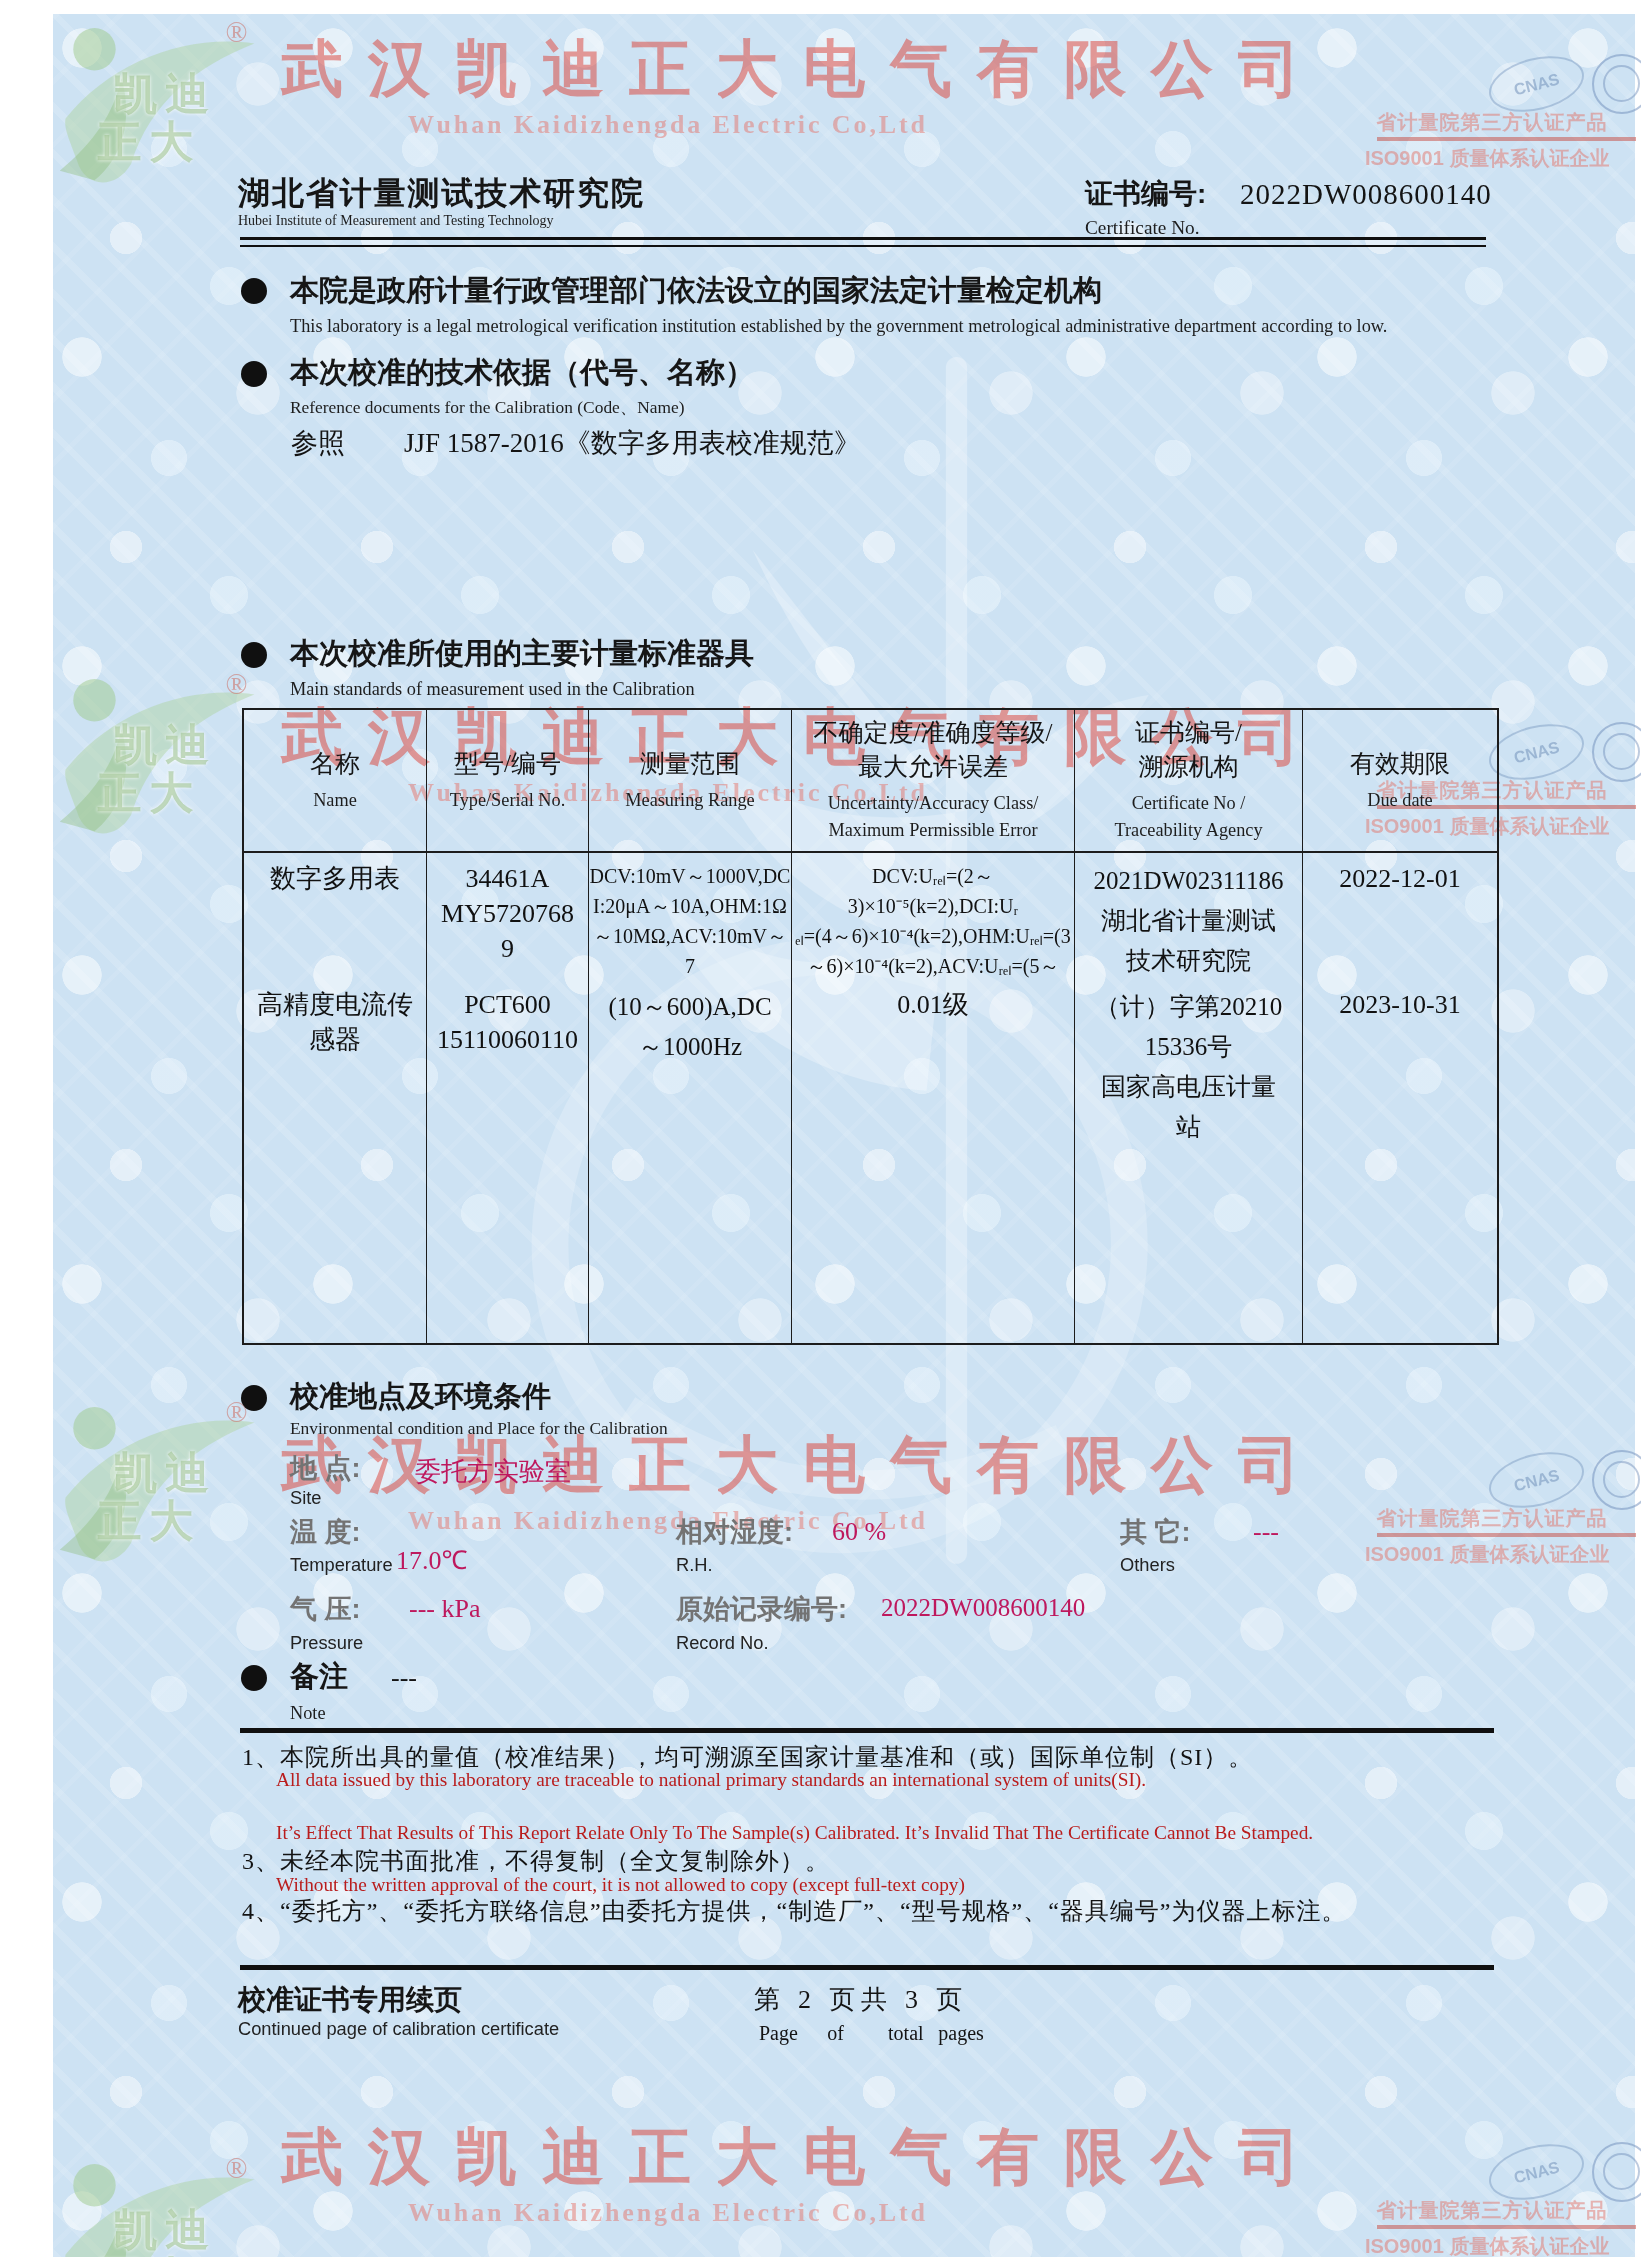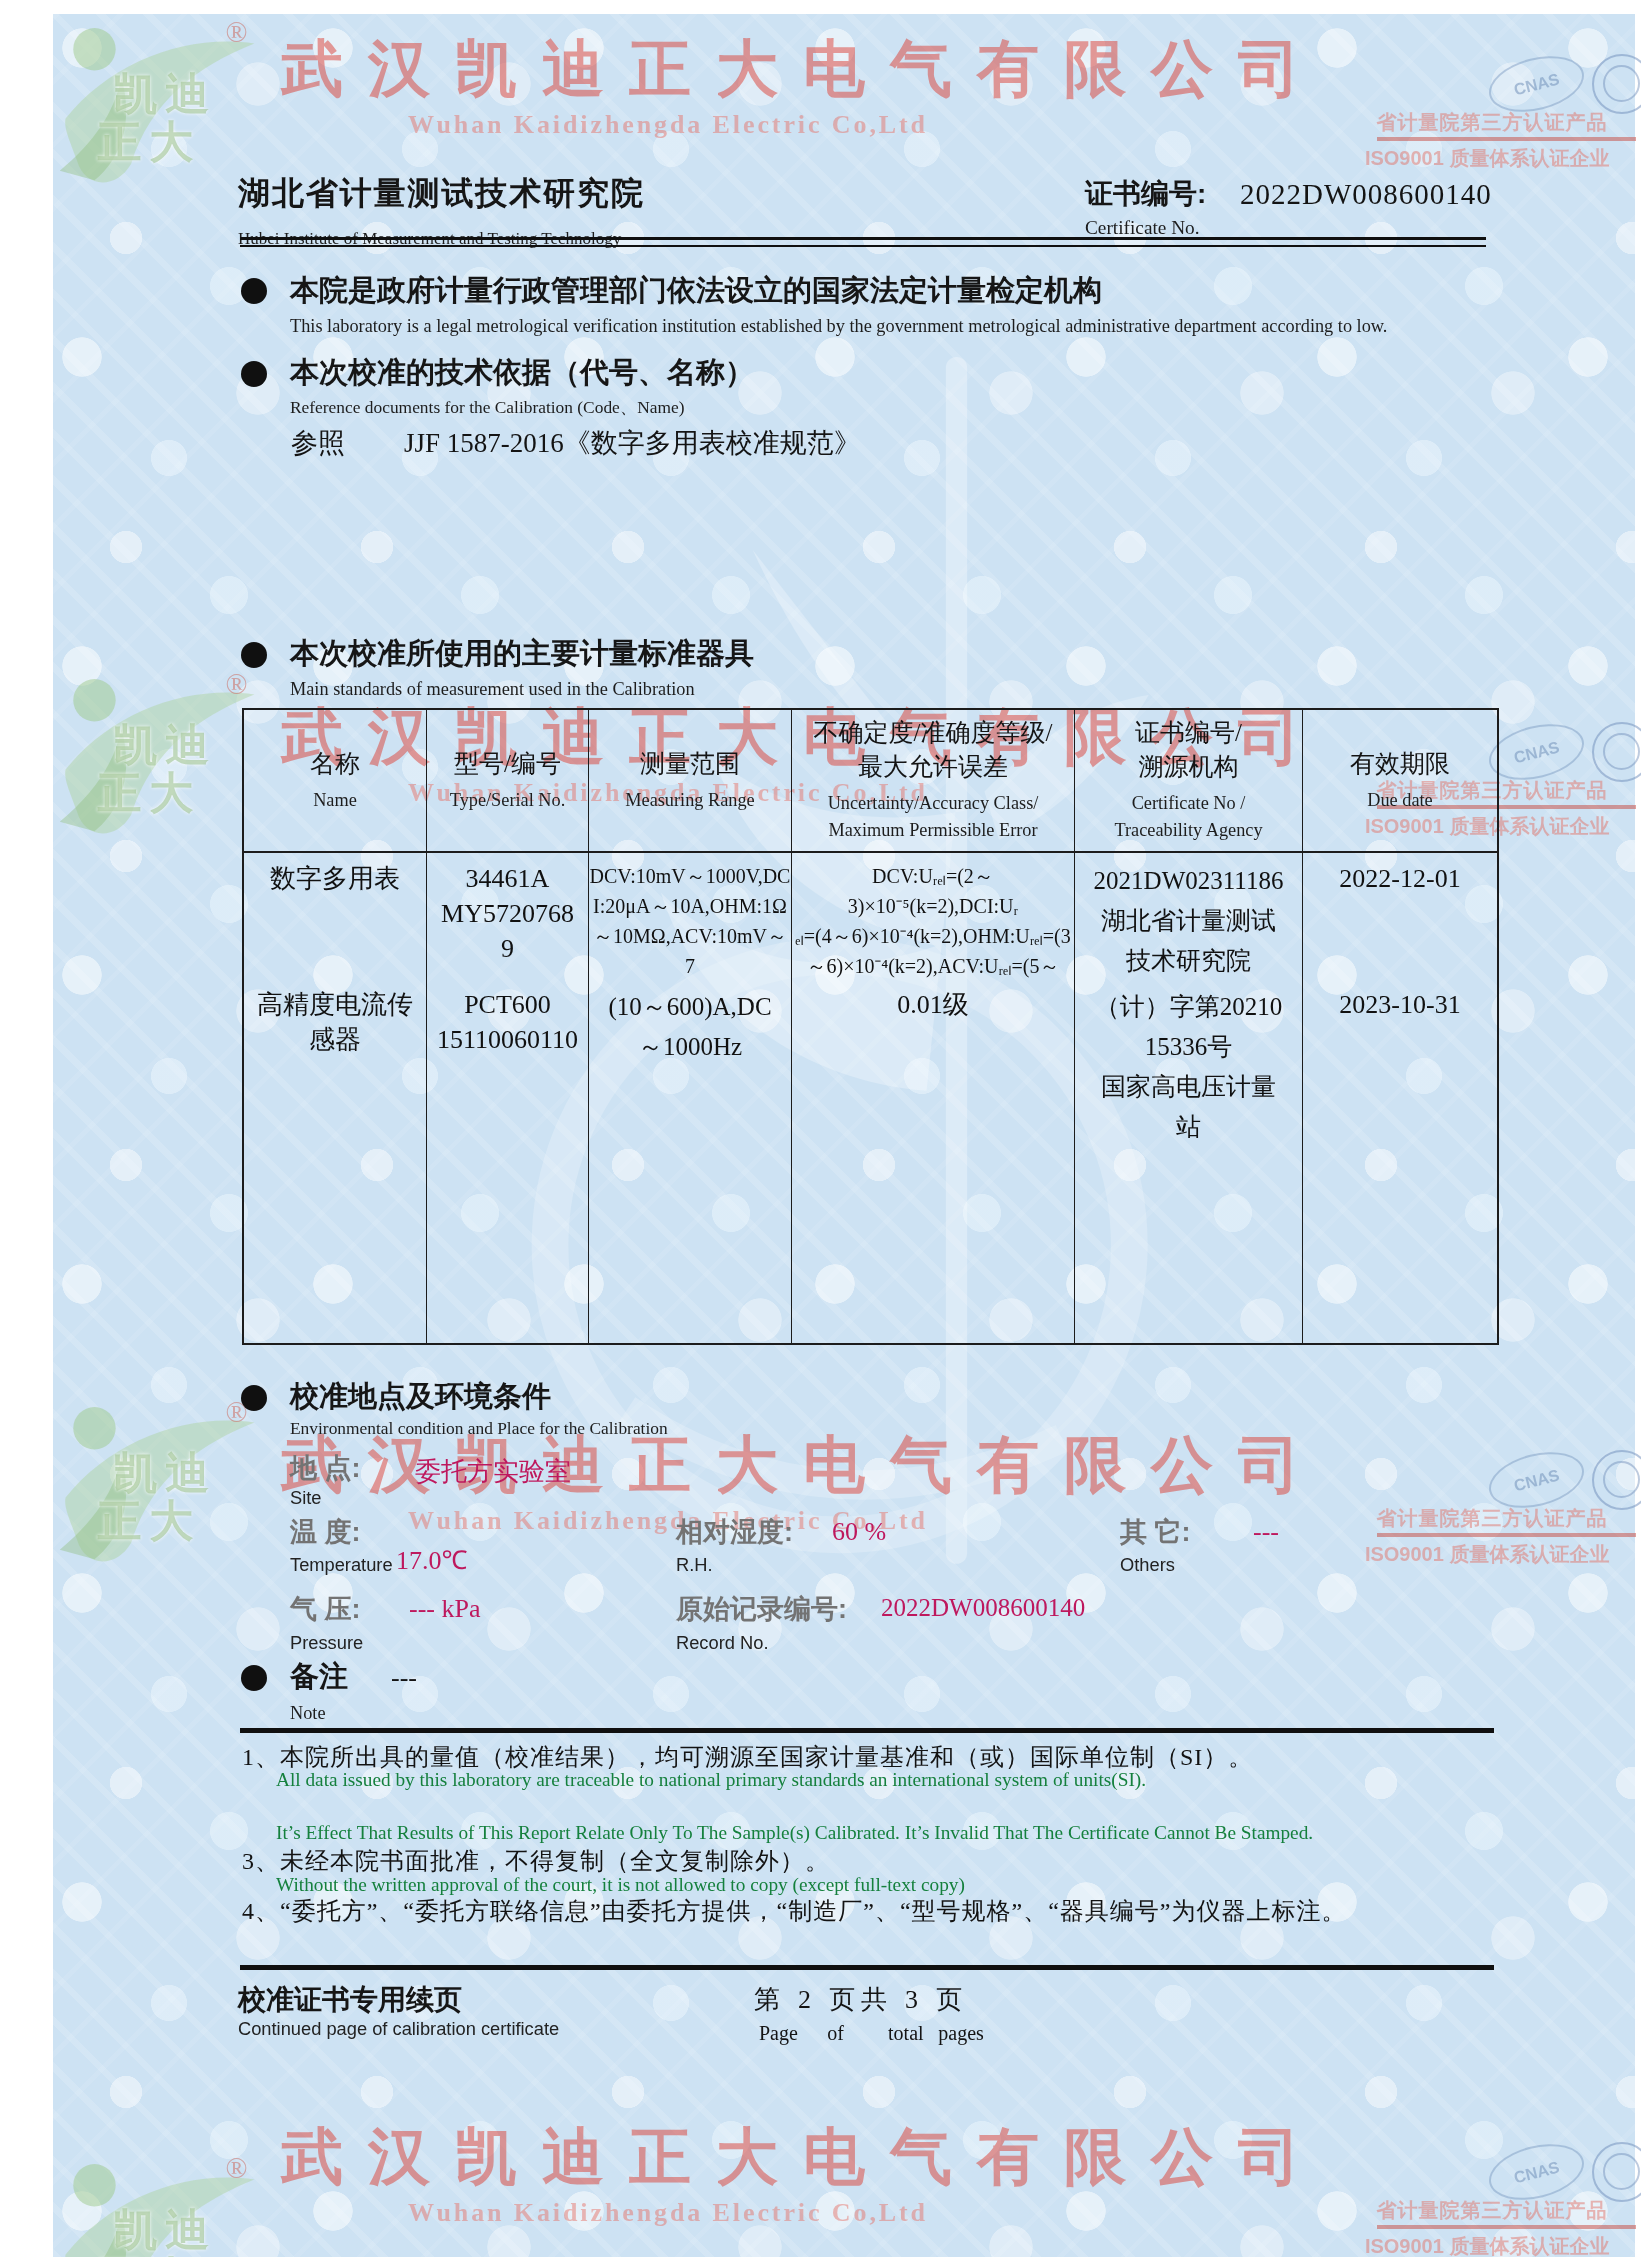--- a/index.html
+++ b/index.html
@@ -72,21 +72,21 @@
   .cell{padding-top:7.7px;color:#111;}
   .fs27{font-size:26px;line-height:35px;}
   .fs26{font-size:25px;line-height:40px;}
   .fs21{font-size:20px;line-height:30px;}
   .r2pad{padding-top:3.9px;}
   
   .env-label{font-family:"Liberation Sans",sans-serif;font-weight:bold;font-size:27px;color:#737373;white-space:nowrap;}
   .env-value{font-family:"Liberation Serif",serif;font-size:26px;color:#be185d;white-space:nowrap;}
   .env-en{font-family:"Liberation Sans",sans-serif;font-size:18.3px;color:#222;white-space:nowrap;}
   .note-cn{font-family:"Liberation Serif",serif;font-size:24px;letter-spacing:1px;color:#131313;white-space:nowrap;}
-  .note-en{font-family:"Liberation Serif",serif;font-size:19.3px;color:#15803d;}
+  .note-en{font-family:"Liberation Serif",serif;font-size:19.3px;color:#b91c1c;}
 </style>
 </head>
 <body>
 
 <div id="page">
   <div id="panel"></div>
 
   <svg id="swoosh" width="734" height="1371" viewBox="0 0 760 1420">
     <rect x="500" y="30" width="22" height="1250" rx="11" fill="#ffffff" opacity=".55"></rect>
     <path d="M300 230 C 360 360, 430 440, 520 500 C 410 520, 320 495, 260 445 C 290 540, 370 610, 490 640 C 370 680, 270 650, 205 585 C 240 700, 350 780, 480 790 L 510 500 Z" fill="#ffffff" opacity=".5"></path>
@@ -185,21 +185,21 @@
           <span>CNAS</span>
         </div>
       <div class="wm-cmc"></div>
       <div class="wm-r1">省计量院第三方认证产品</div>
       <div class="wm-rline"></div>
       <div class="wm-r2">ISO9001 质量体系认证企业</div>
     </div>
   </div>
 
   <div class="abs cn-head" style="left:238px;top:172px;font-size:32px;letter-spacing:1.9px;">湖北省计量测试技术研究院</div>
-  <div class="abs en-sub" style="left:238px;top:229px;font-size:17px;text-align:right;">Hubei Institute of Measurement and Testing Technology</div>
+  <div class="abs en-sub" style="left:238px;top:213px;font-size:14px;text-align:right;">Hubei Institute of Measurement and Testing Technology</div>
   <div class="abs cn-head" style="left:1085px;top:175px;font-size:28px;">证书编号:</div>
   <div class="abs serif" style="left:1240px;top:178px;font-size:29px;letter-spacing:1px;">2022DW008600140</div>
   <div class="abs en-sub" style="left:1085px;top:217px;font-size:19.3px;">Certificate No.</div>
   <div class="dbl-rule" style="top:237px;"></div>
 
   <div class="bullet" style="left:241px;top:278px;"></div>
   <div class="abs cn-head" style="left:290px;top:271px;font-size:29px;">本院是政府计量行政管理部门依法设立的国家法定计量检定机构</div>
   <div class="abs en-sub" style="left:290px;top:316px;font-size:18.3px;">This laboratory is a legal metrological verification institution established by the government metrological administrative department according to low.</div>
 
   <div class="bullet" style="left:241px;top:361px;"></div>

